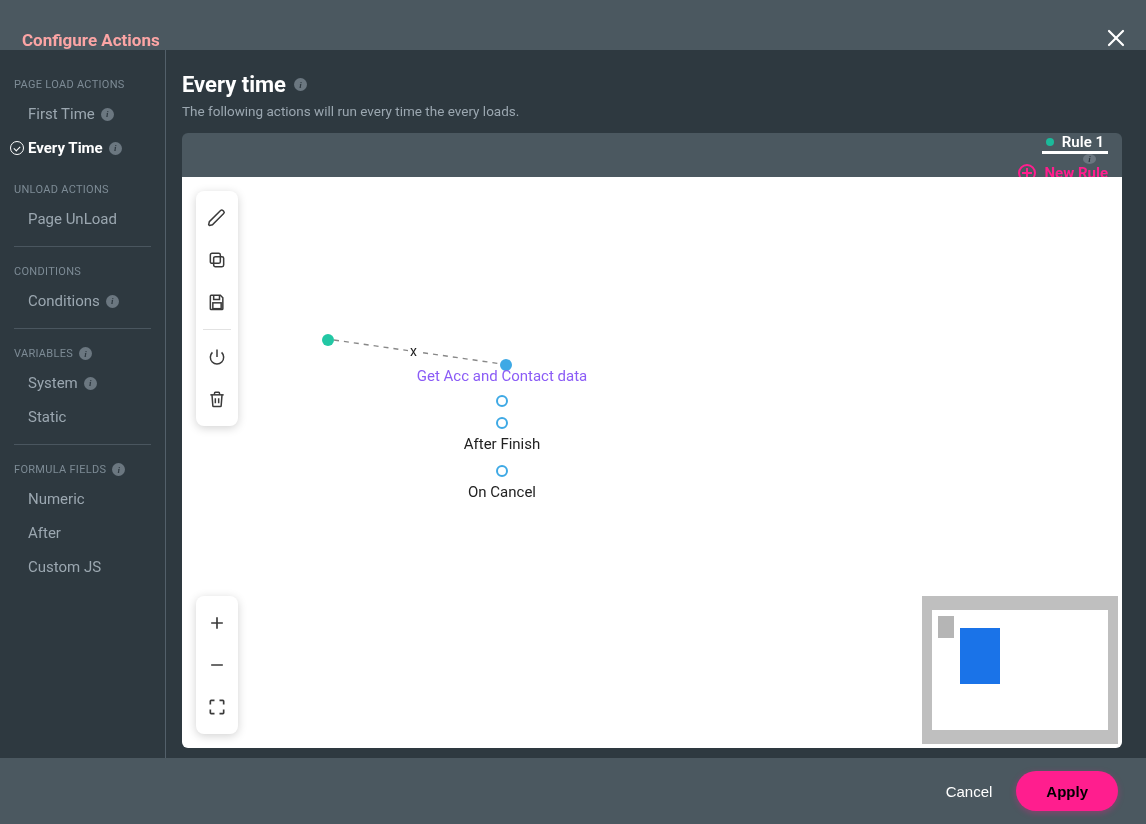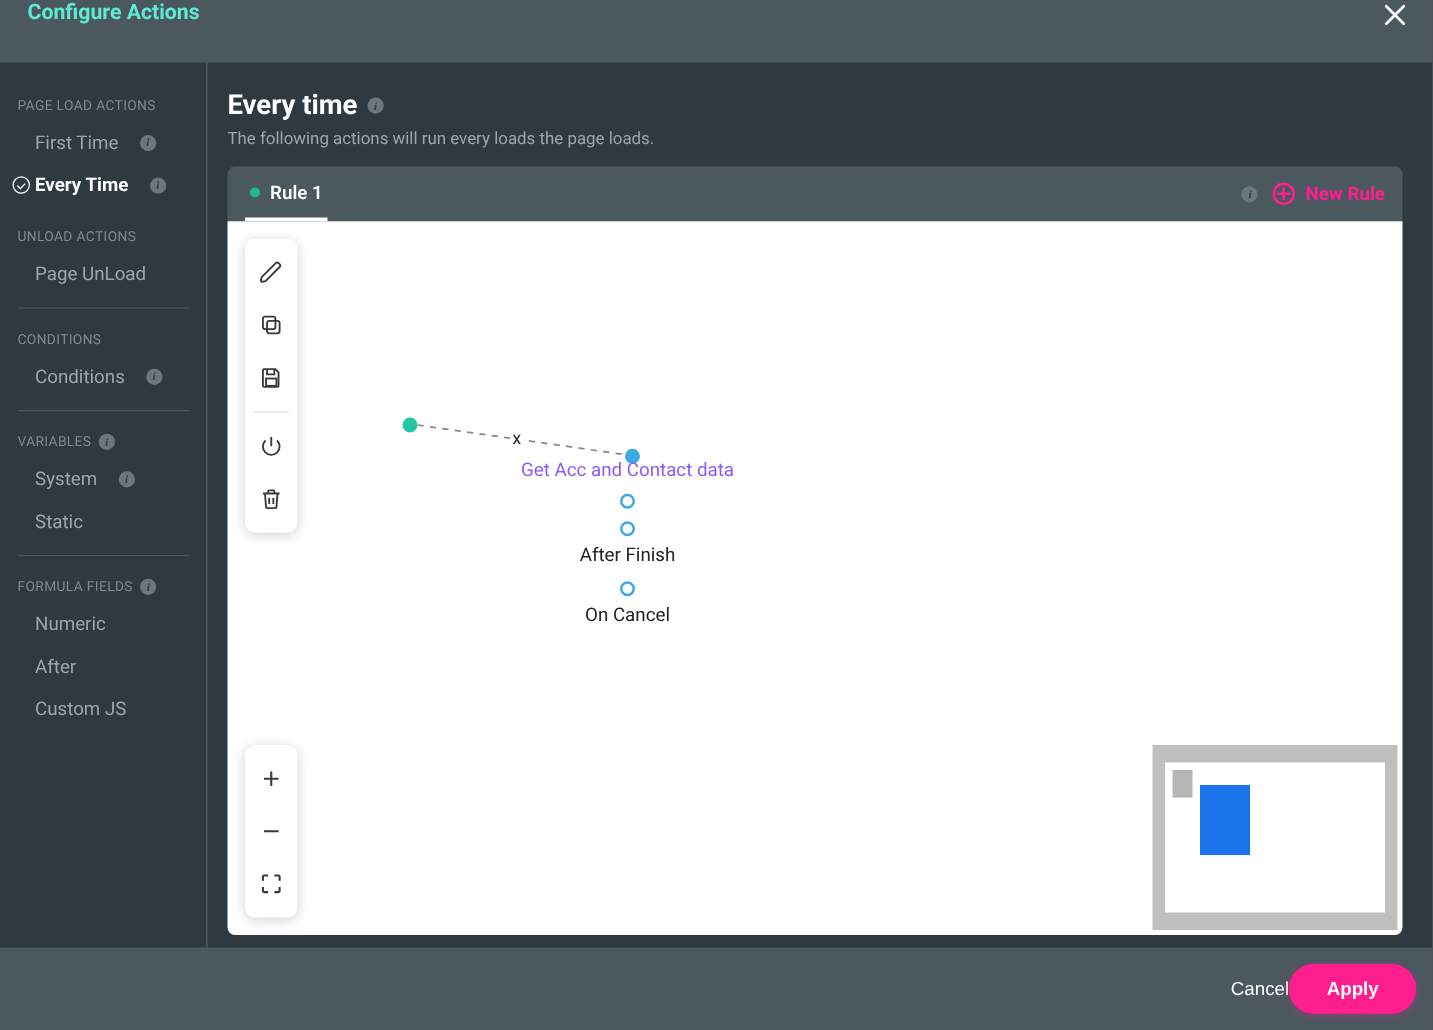--- a/index.html
+++ b/index.html
@@ -12,23 +12,23 @@
   }
   .modal {
     position: absolute; inset: 0;
     display: flex; flex-direction: column;
     background: #2e3940;
   }
   
   .titlebar {
     height: 50px;
     background: #4b5860;
-    display: flex; align-items: flex-start;
+    display: flex; align-items: flex-end;
     padding: 0 18px 0 22px;
-    color: #5eead4;
+    color: #fca5a5;
   }
   .titlebar .title { font-size: 17px; font-weight: 700; flex: 1; }
   .titlebar .close {
     width: 24px; height: 24px; cursor: pointer;
     display: flex; align-items: center; justify-content: center;
   }
   .titlebar .close svg { stroke: #fff; }
 
   
   .body {
@@ -50,21 +50,21 @@
     font-size: 11px;
     letter-spacing: 0.3px;
     color: #7d8b95;
     padding: 8px 4px 6px 4px;
     display: flex; align-items: center; gap: 6px;
   }
   .side-item {
     padding: 8px 4px 8px 18px;
     font-size: 15px;
     color: #9ba7b0;
-    display: flex; align-items: center; gap: 17px;
+    display: flex; align-items: center; gap: 6px;
     cursor: pointer;
     position: relative;
   }
   .side-item.active {
     color: #ffffff;
     font-weight: 700;
   }
   .side-item.active::before {
     content: "";
     position: absolute;
@@ -107,25 +107,26 @@
   .main-title {
     font-size: 22px; font-weight: 700; color: #fff;
     display: flex; align-items: center; gap: 8px;
   }
   .main-subtitle {
     font-size: 13.5px; color: #9ba7b0; margin-top: 6px;
   }
 
   
   .tabs-row {
-    display: flex; align-items: center;
+    display: flex; align-items: flex-end;
     background: #4b5860;
     border-radius: 6px 6px 0 0;
     height: 44px;
     padding: 0 14px;
+    flex-direction: column;
   }
   .tab {
     display: flex; align-items: center; gap: 8px;
     height: 100%;
     padding: 0 4px;
     color: #fff; font-size: 15px; font-weight: 600;
     border-bottom: 3px solid transparent;
     cursor: pointer;
   }
   .tab.active { border-bottom-color: #fff; }
@@ -297,28 +298,28 @@
   .mm-b {
     position: absolute; left: 28px; top: 18px;
     width: 40px; height: 56px; background: #1a73e8;
   }
 
   
   .footer {
     height: 66px;
     background: #4b5860;
     display: flex; align-items: center; justify-content: flex-end;
-    padding: 0 13px; 
+    padding: 0 28px; gap: 24px;
   }
   .btn-cancel {
     color: #fff; font-size: 15px; cursor: pointer;
     background: none; border: none;
   }
   .btn-apply {
-    background: #ff1e8e; color: #ffffff;
+    background: #ff1e8e; color: #000000;
     border: none; border-radius: 22px;
     height: 40px; padding: 0 30px;
     font-size: 15px; font-weight: 700;
     cursor: pointer;
     box-shadow: 0 2px 6px rgba(255,30,142,0.35);
   }
 </style>
 </head>
 <body>
 
@@ -397,21 +398,21 @@
         <span>Custom JS</span>
       </div>
     </div>
 
     <div class="main">
       <div class="main-header">
         <div class="main-title">
           <span>Every time</span>
           <span class="info-badge">i</span>
         </div>
-        <div class="main-subtitle">The following actions will run every loads the page loads.</div>
+        <div class="main-subtitle">The following actions will run every time the every loads.</div>
       </div>
 
       <div class="tabs-row">
         <div class="tab active">
           <span class="tab-dot"></span>
           <span>Rule 1</span>
         </div>
         <div class="tabs-spacer"></div>
         <span class="info-badge tabs-info">i</span>
         <div class="new-rule-btn">

